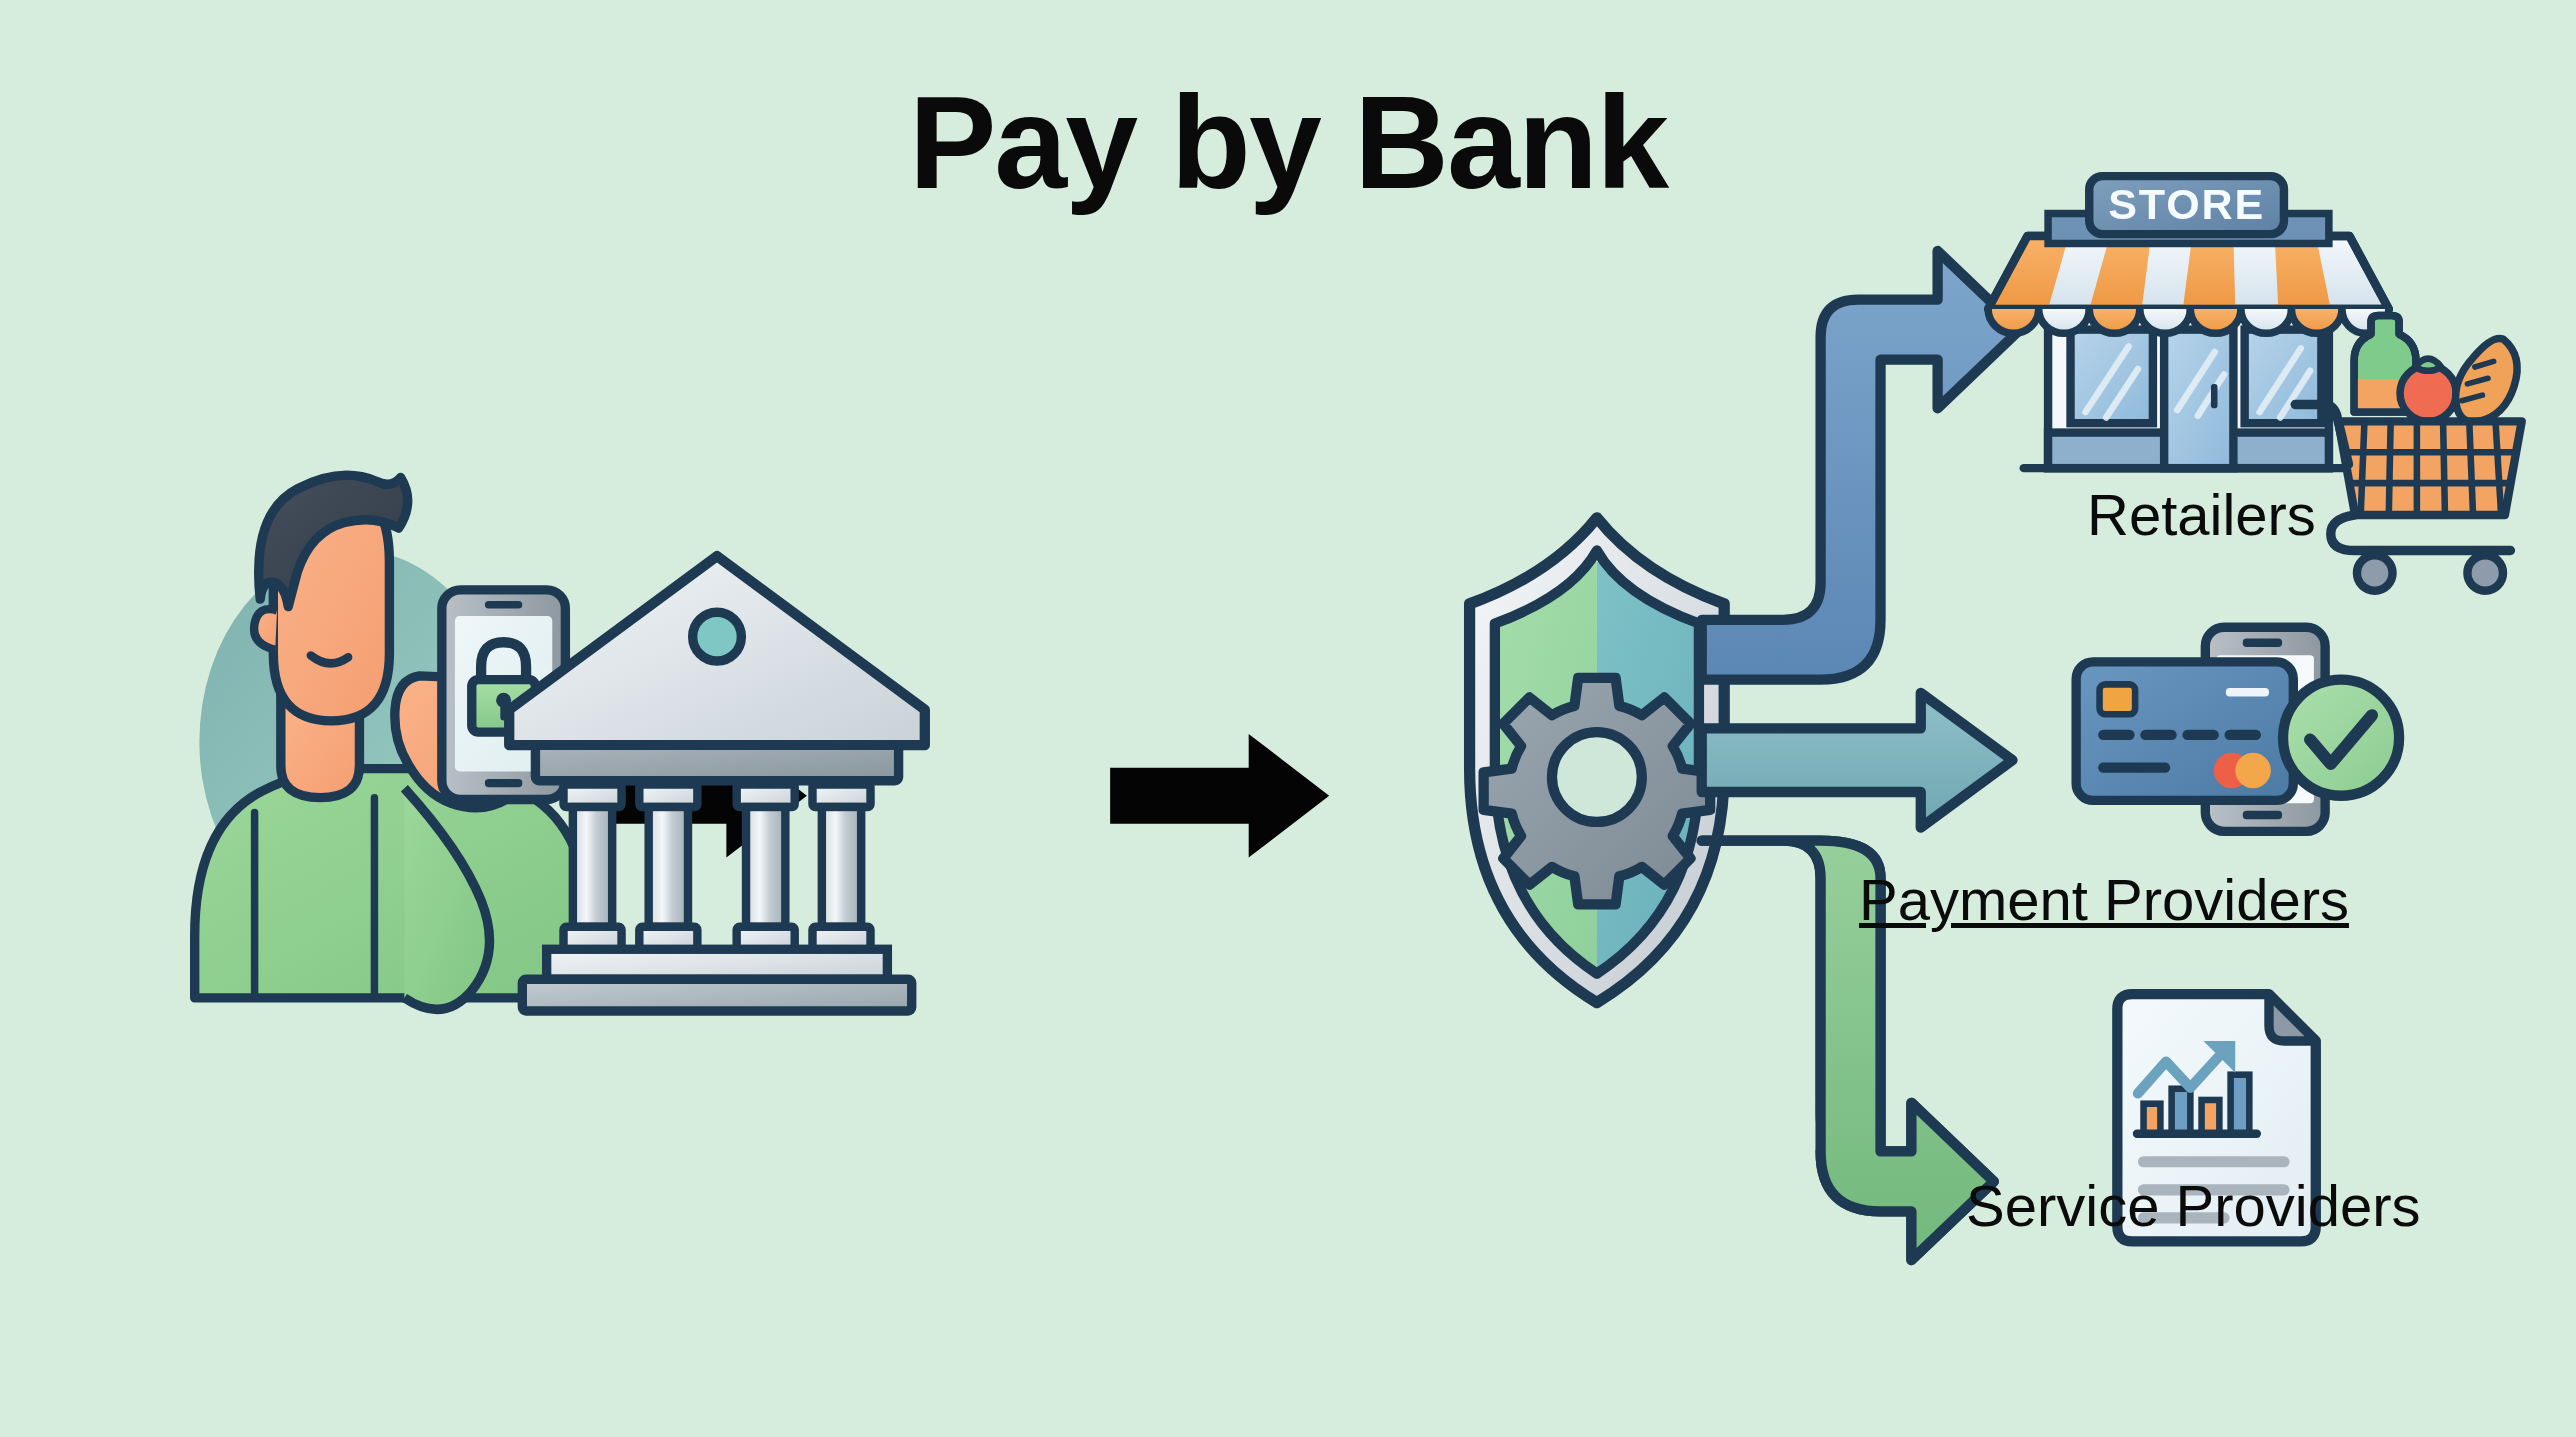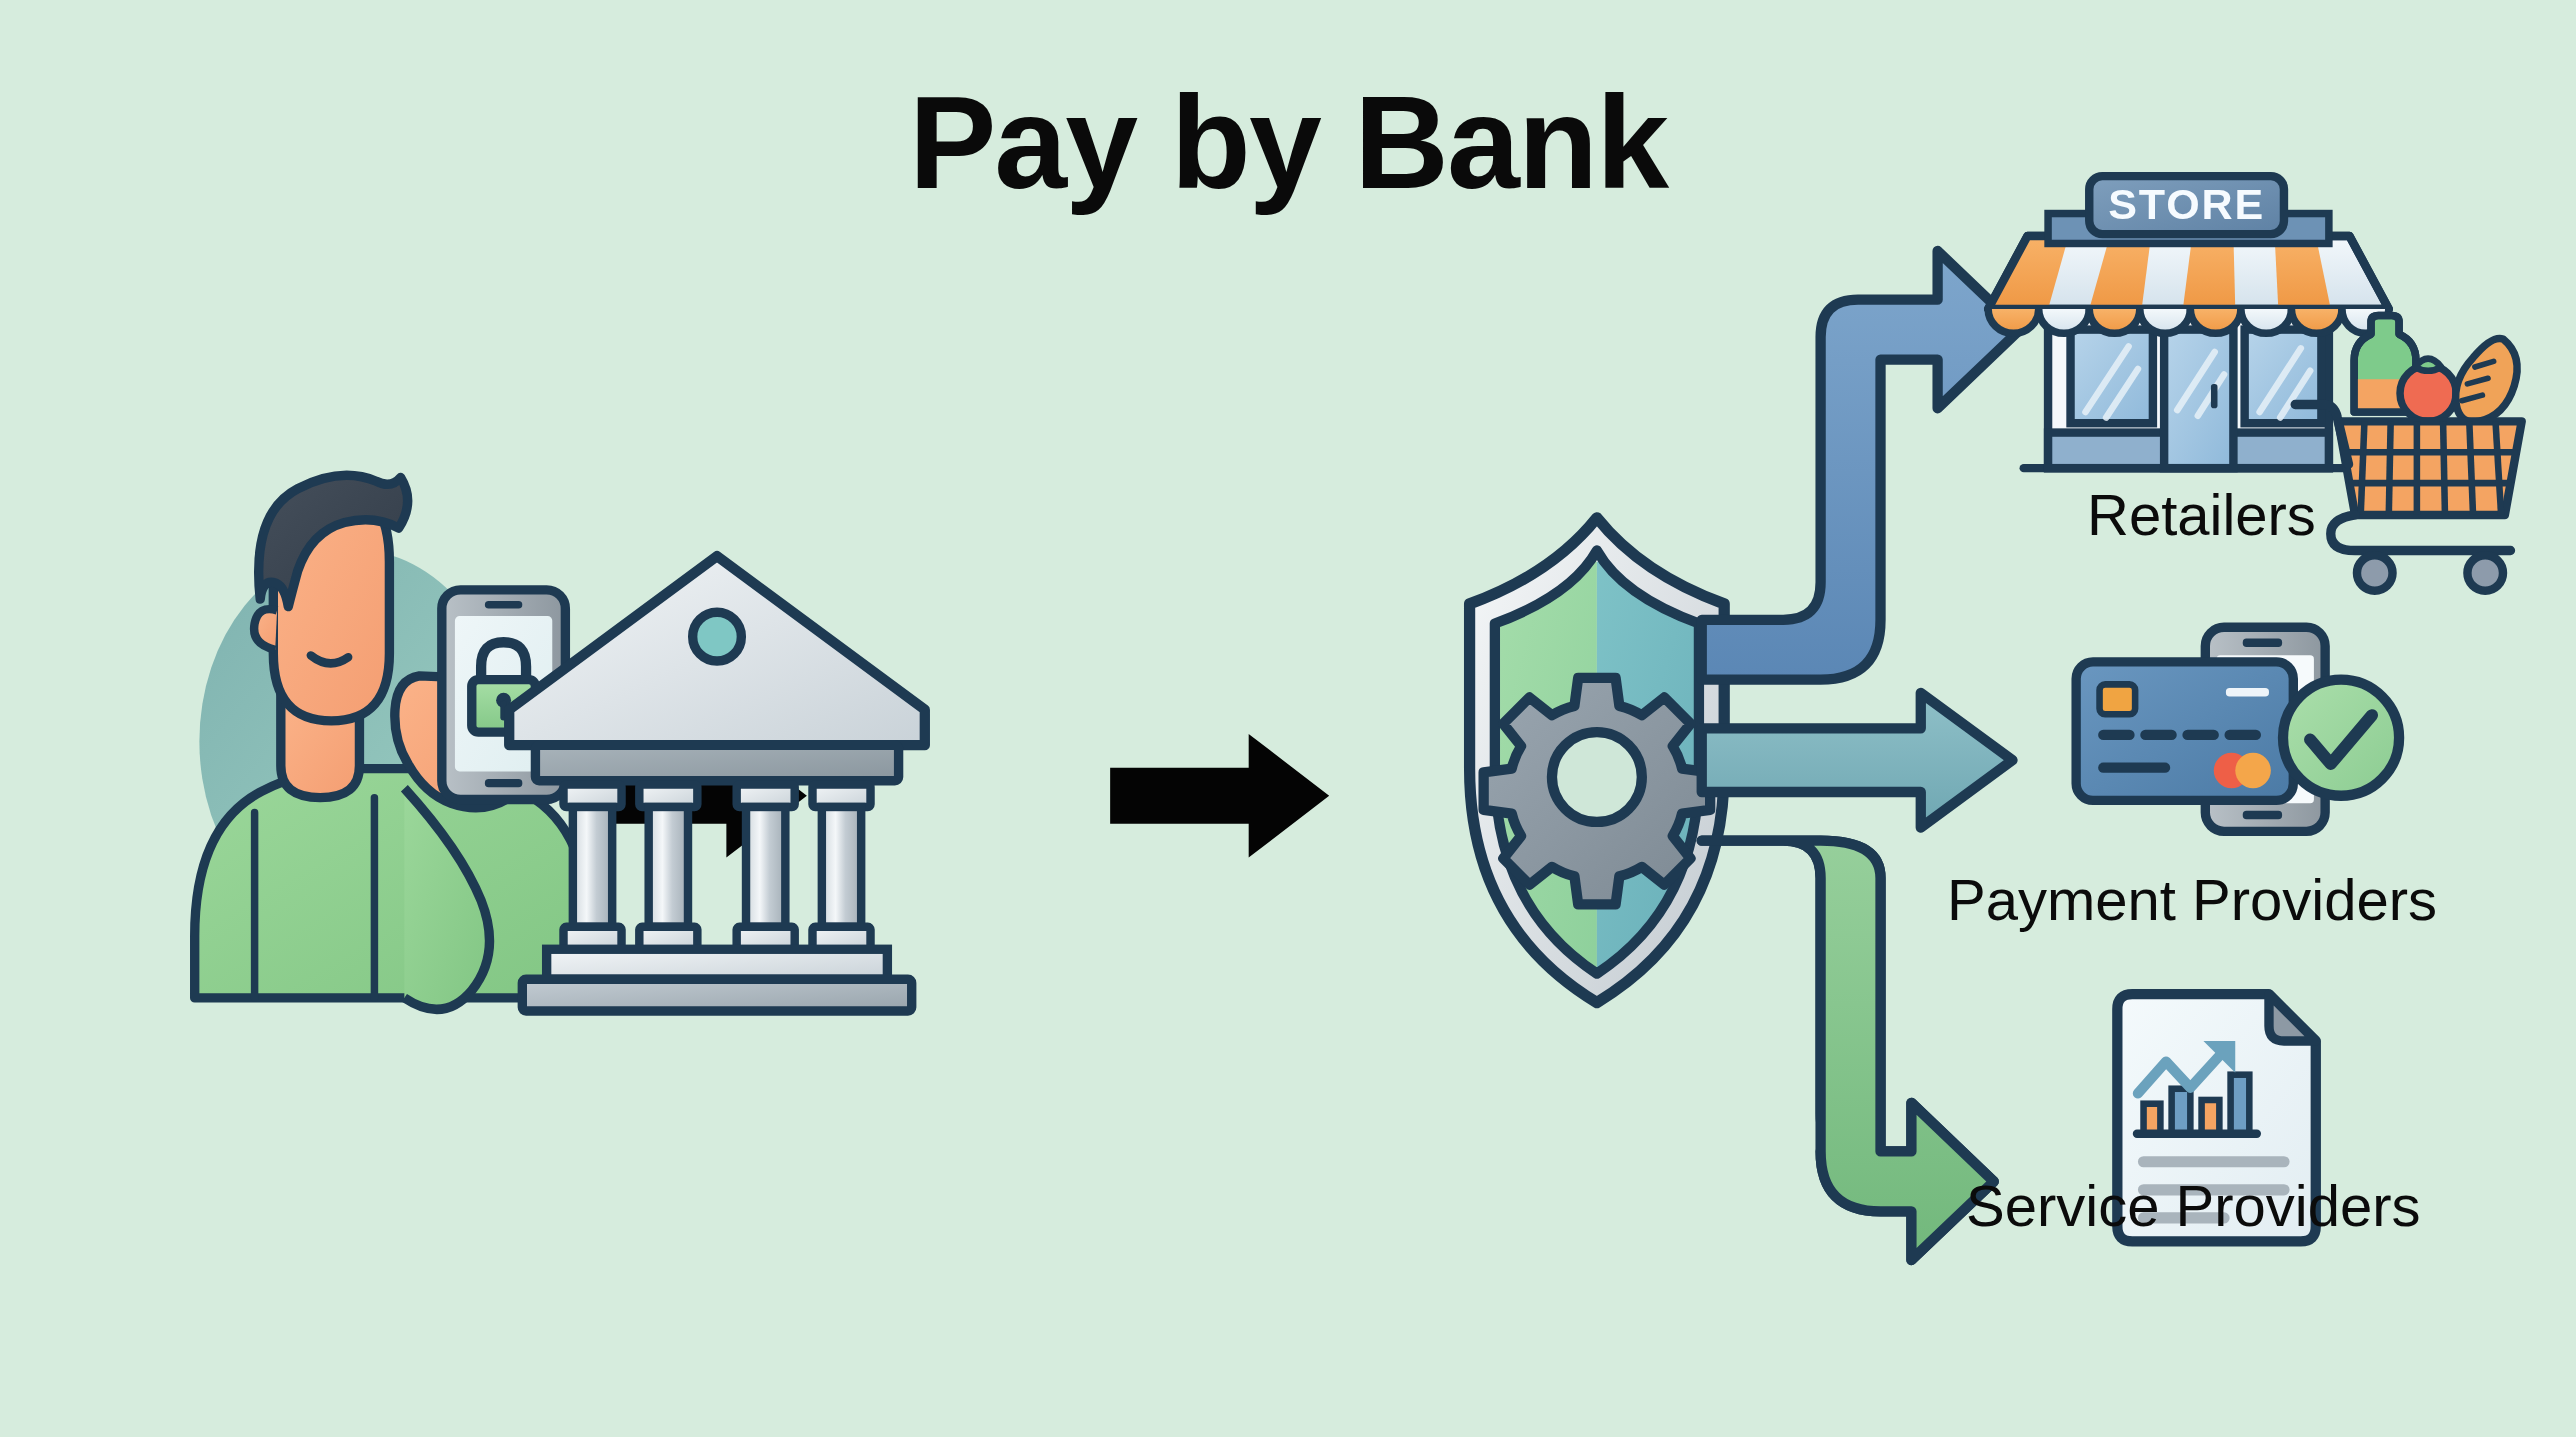--- a/index.html
+++ b/index.html
@@ -25,21 +25,21 @@
   }
   .lbl{
     position:absolute;
     font-size:58px;
     color:#0b0b0b;
     font-family:"Liberation Sans", sans-serif;
     white-space:nowrap;
     user-select:none;
   }
   #lbl-retailers{left:2087px;top:481px;}
-  #lbl-payment{left:1947px;top:866px;}
+  #lbl-payment{left:1859px;top:866px;text-decoration:underline;}
   #lbl-service{left:1966px;top:1172px;}
 </style>
 </head>
 <body>
 
 <div id="stage">
 <svg viewBox="0 0 2752 1536" xmlns="http://www.w3.org/2000/svg">
   <defs>
     <linearGradient id="gBlueArrow" x1="0" y1="0" x2="0" y2="1">
       <stop offset="0" stop-color="#7ea6cc"></stop>

